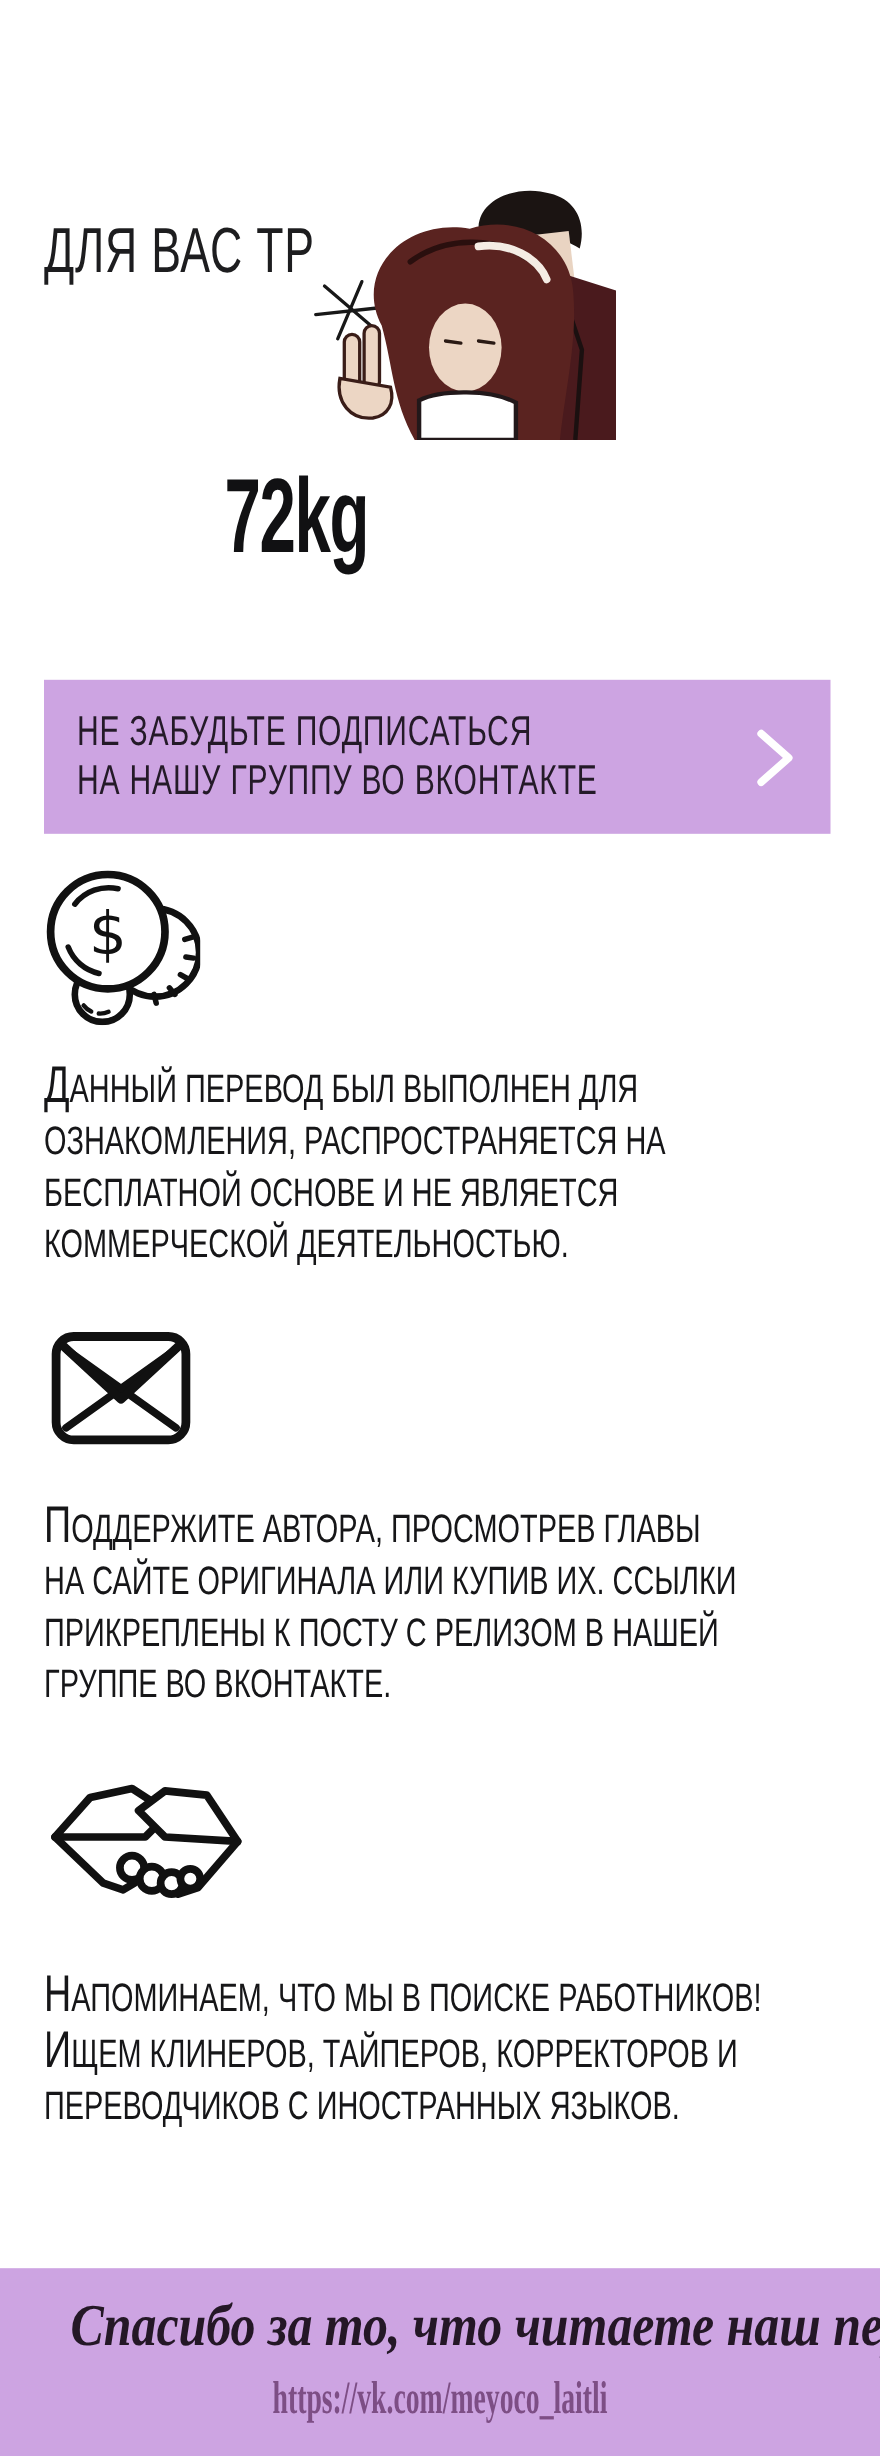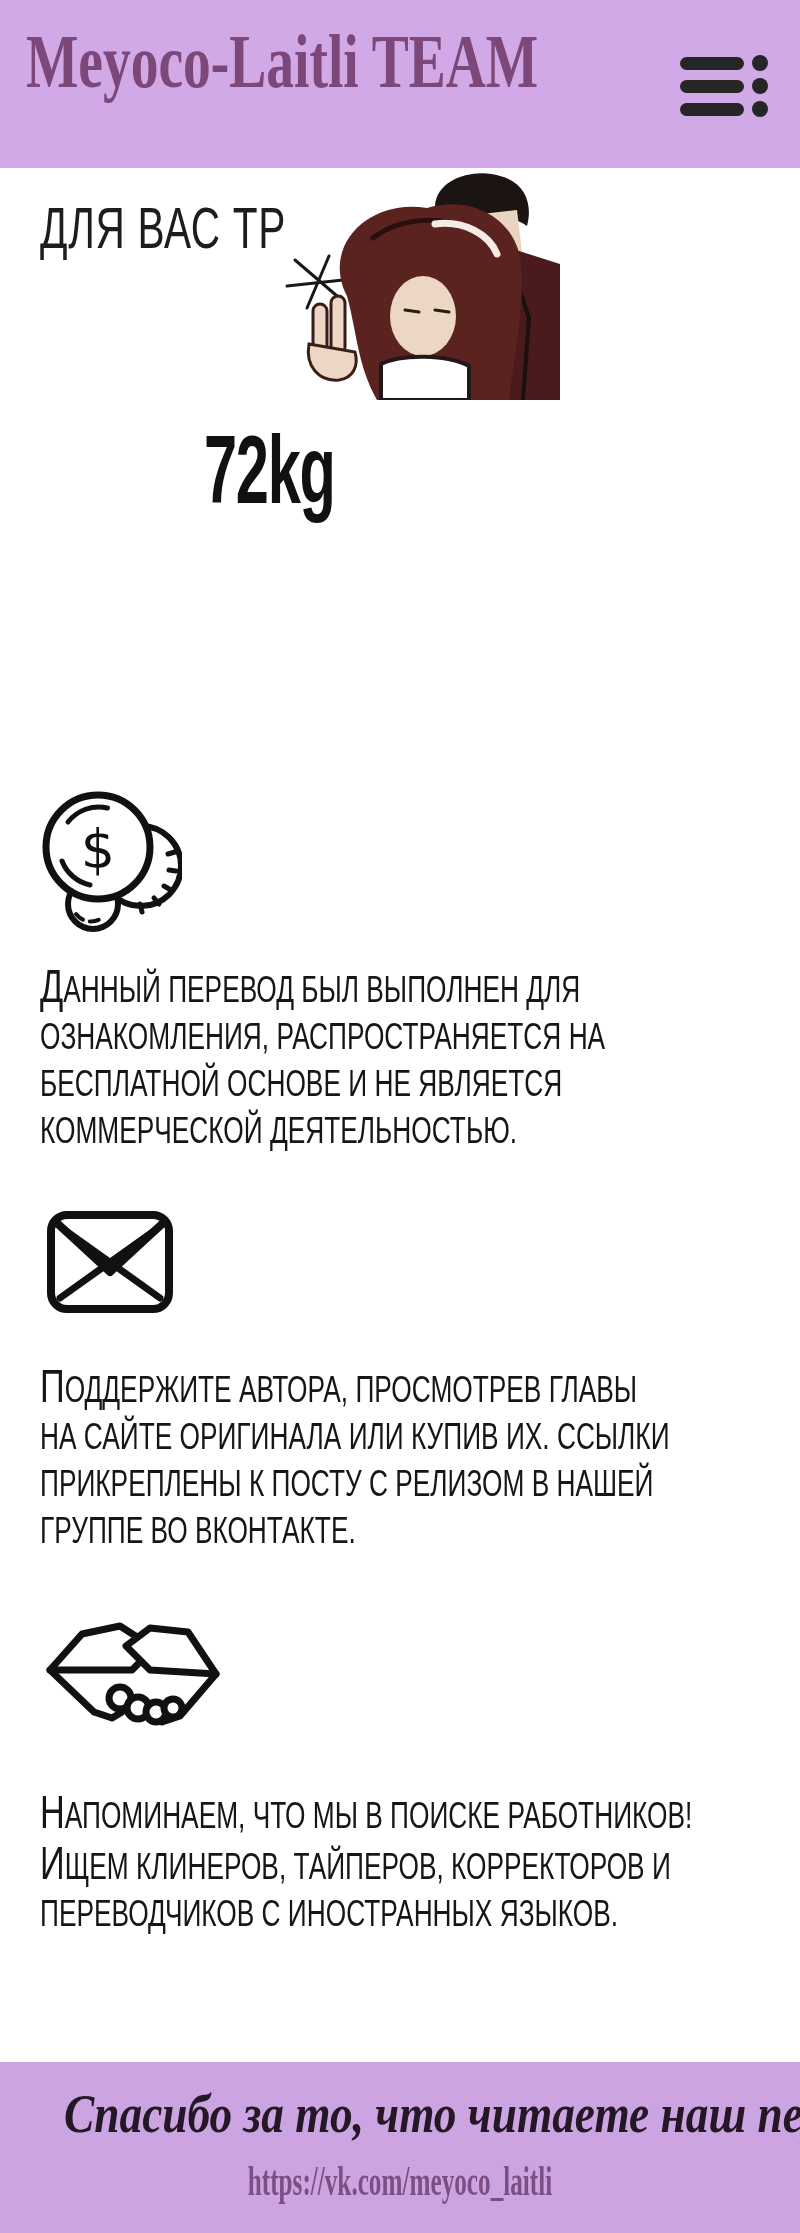--- a/index.html
+++ b/index.html
@@ -81,37 +81,20 @@
     font-size:42px; line-height:1.1; color:#7d4e85; white-space:nowrap;
     transform:scaleX(0.60); transform-origin:center top; cursor:pointer;
   }
   svg { display:block; }
 </style>
 </head>
 <body>
 
 <div class="page">
 
-  <div class="header">
-    <div class="app-title">Meyoco-Laitli TEAM</div>
-    <div class="menu-btn">
-      <div class="menu-row">
-          <div class="menu-bar"></div>
-          <div class="menu-dot"></div>
-        </div>
-      <div class="menu-row">
-          <div class="menu-bar"></div>
-          <div class="menu-dot"></div>
-        </div>
-      <div class="menu-row">
-          <div class="menu-bar"></div>
-          <div class="menu-dot"></div>
-        </div>
-    </div>
-  </div>
 
   <div class="heading cond">Для вас трудились:</div>
 
   <div class="artwork">
     <svg width="275" height="232" viewBox="0 0 275 232">
       <rect x="0" y="0" width="275" height="232" fill="#ffffff"></rect>
 
       <g stroke="#181818" stroke-width="3" stroke-linecap="round">
         <line x1="10" y1="92" x2="52" y2="128"></line>
         <line x1="44" y1="88" x2="22" y2="140"></line>
@@ -137,20 +120,31 @@
       <g fill="#ecd6c4" stroke="#3a1d18" stroke-width="3">
         <rect x="28" y="136" width="14" height="52" rx="7"></rect>
         <rect x="46" y="128" width="14" height="58" rx="7"></rect>
         <path d="M24,176 C20,198 34,214 54,212 C68,210 74,198 70,184 Z"></path>
       </g>
     </svg>
   </div>
 
   <div class="member">72kg</div>
 
+  <div class="banner">
+    <div class="banner-text">
+      <span class="banner-line">Не забудьте подписаться</span>
+      <span class="banner-line">на нашу группу во ВКонтакте</span>
+    </div>
+    <div class="banner-chevron">
+      <svg width="38" height="54" viewBox="0 0 38 54">
+        <polyline points="5,5 30,27 5,49" fill="none" stroke="#ffffff" stroke-width="7" stroke-linecap="round" stroke-linejoin="round"></polyline>
+      </svg>
+    </div>
+  </div>
 
   <div class="icon-box" style="left:40px; top:786px;">
     <svg width="142" height="146" viewBox="0 0 142 146">
       <g stroke="#111111" fill="#ffffff">
         <circle cx="101" cy="80" r="40" stroke-width="6"></circle>
         <g stroke-width="5" stroke-linecap="round">
           <line x1="128" y1="68" x2="135" y2="66"></line>
           <line x1="129" y1="84" x2="136" y2="85"></line>
           <line x1="124" y1="100" x2="131" y2="104"></line>
           <line x1="114" y1="112" x2="119" y2="118"></line>

